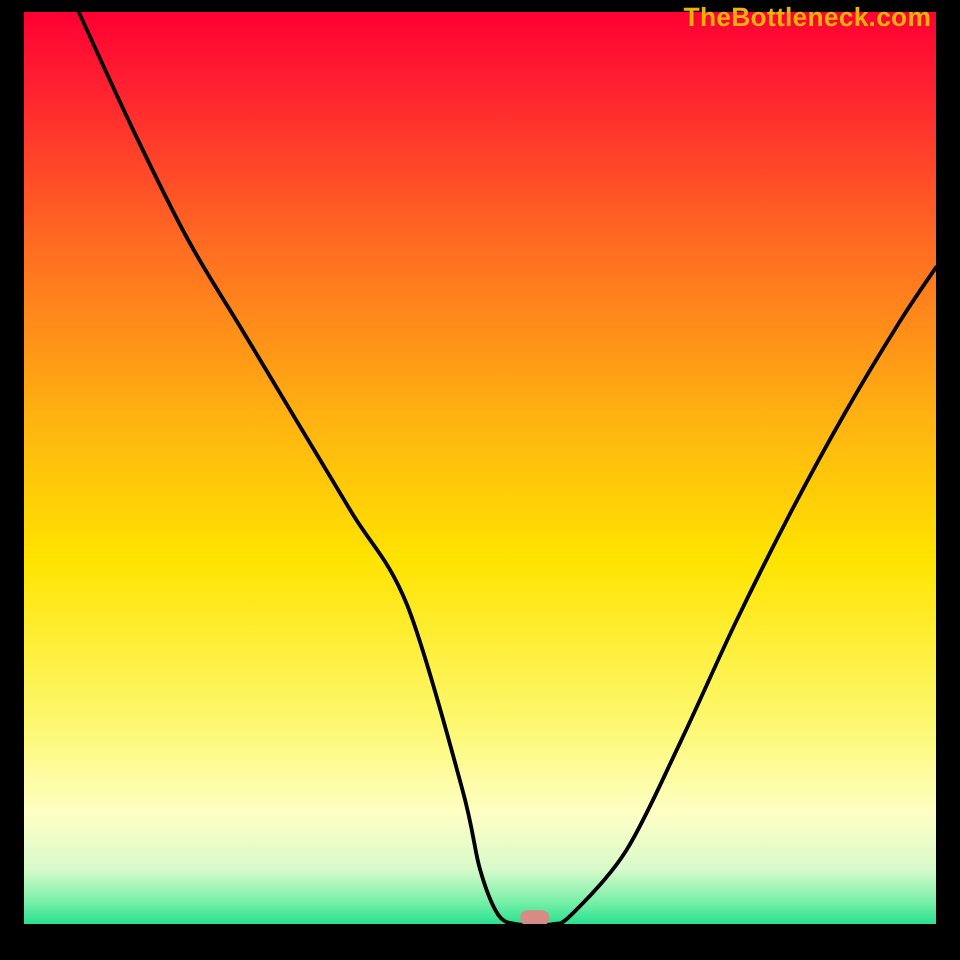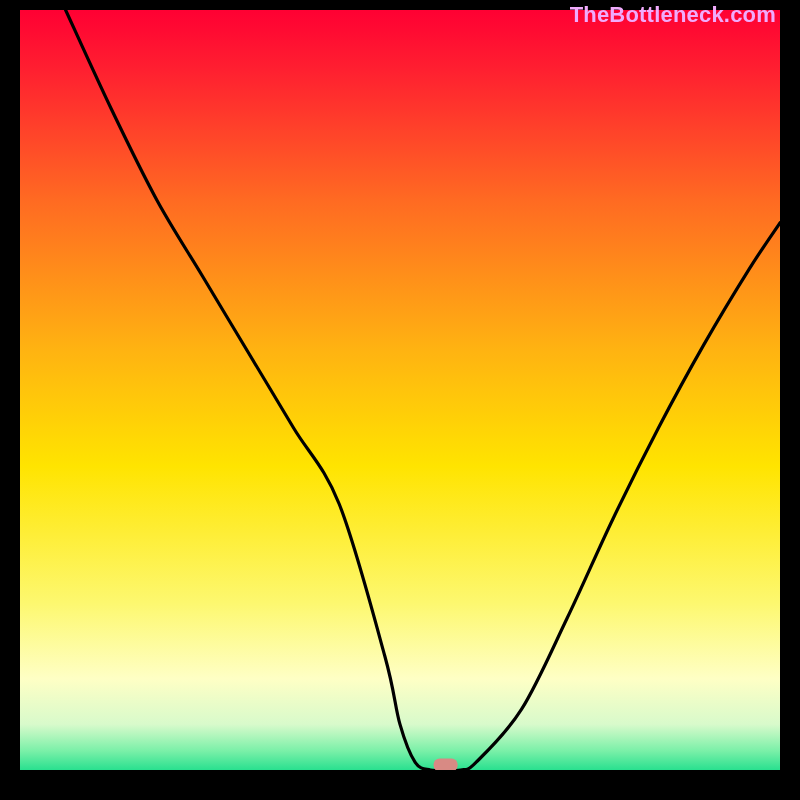--- a/index.html
+++ b/index.html
@@ -23,21 +23,21 @@
     top: 10px;
     width: 760px;
     height: 760px;
   }
   .watermark {
     position: absolute;
     top: 2px;
     right: 24px;
     font-size: 22px;
     font-weight: 600;
-    color: #f0abfc;
+    color: #eab308;
     letter-spacing: 0.2px;
     z-index: 5;
   }
   svg { display: block; }
 </style>
 </head>
 <body>
 
 <div class="frame">
   <div class="watermark">TheBottleneck.com</div>

